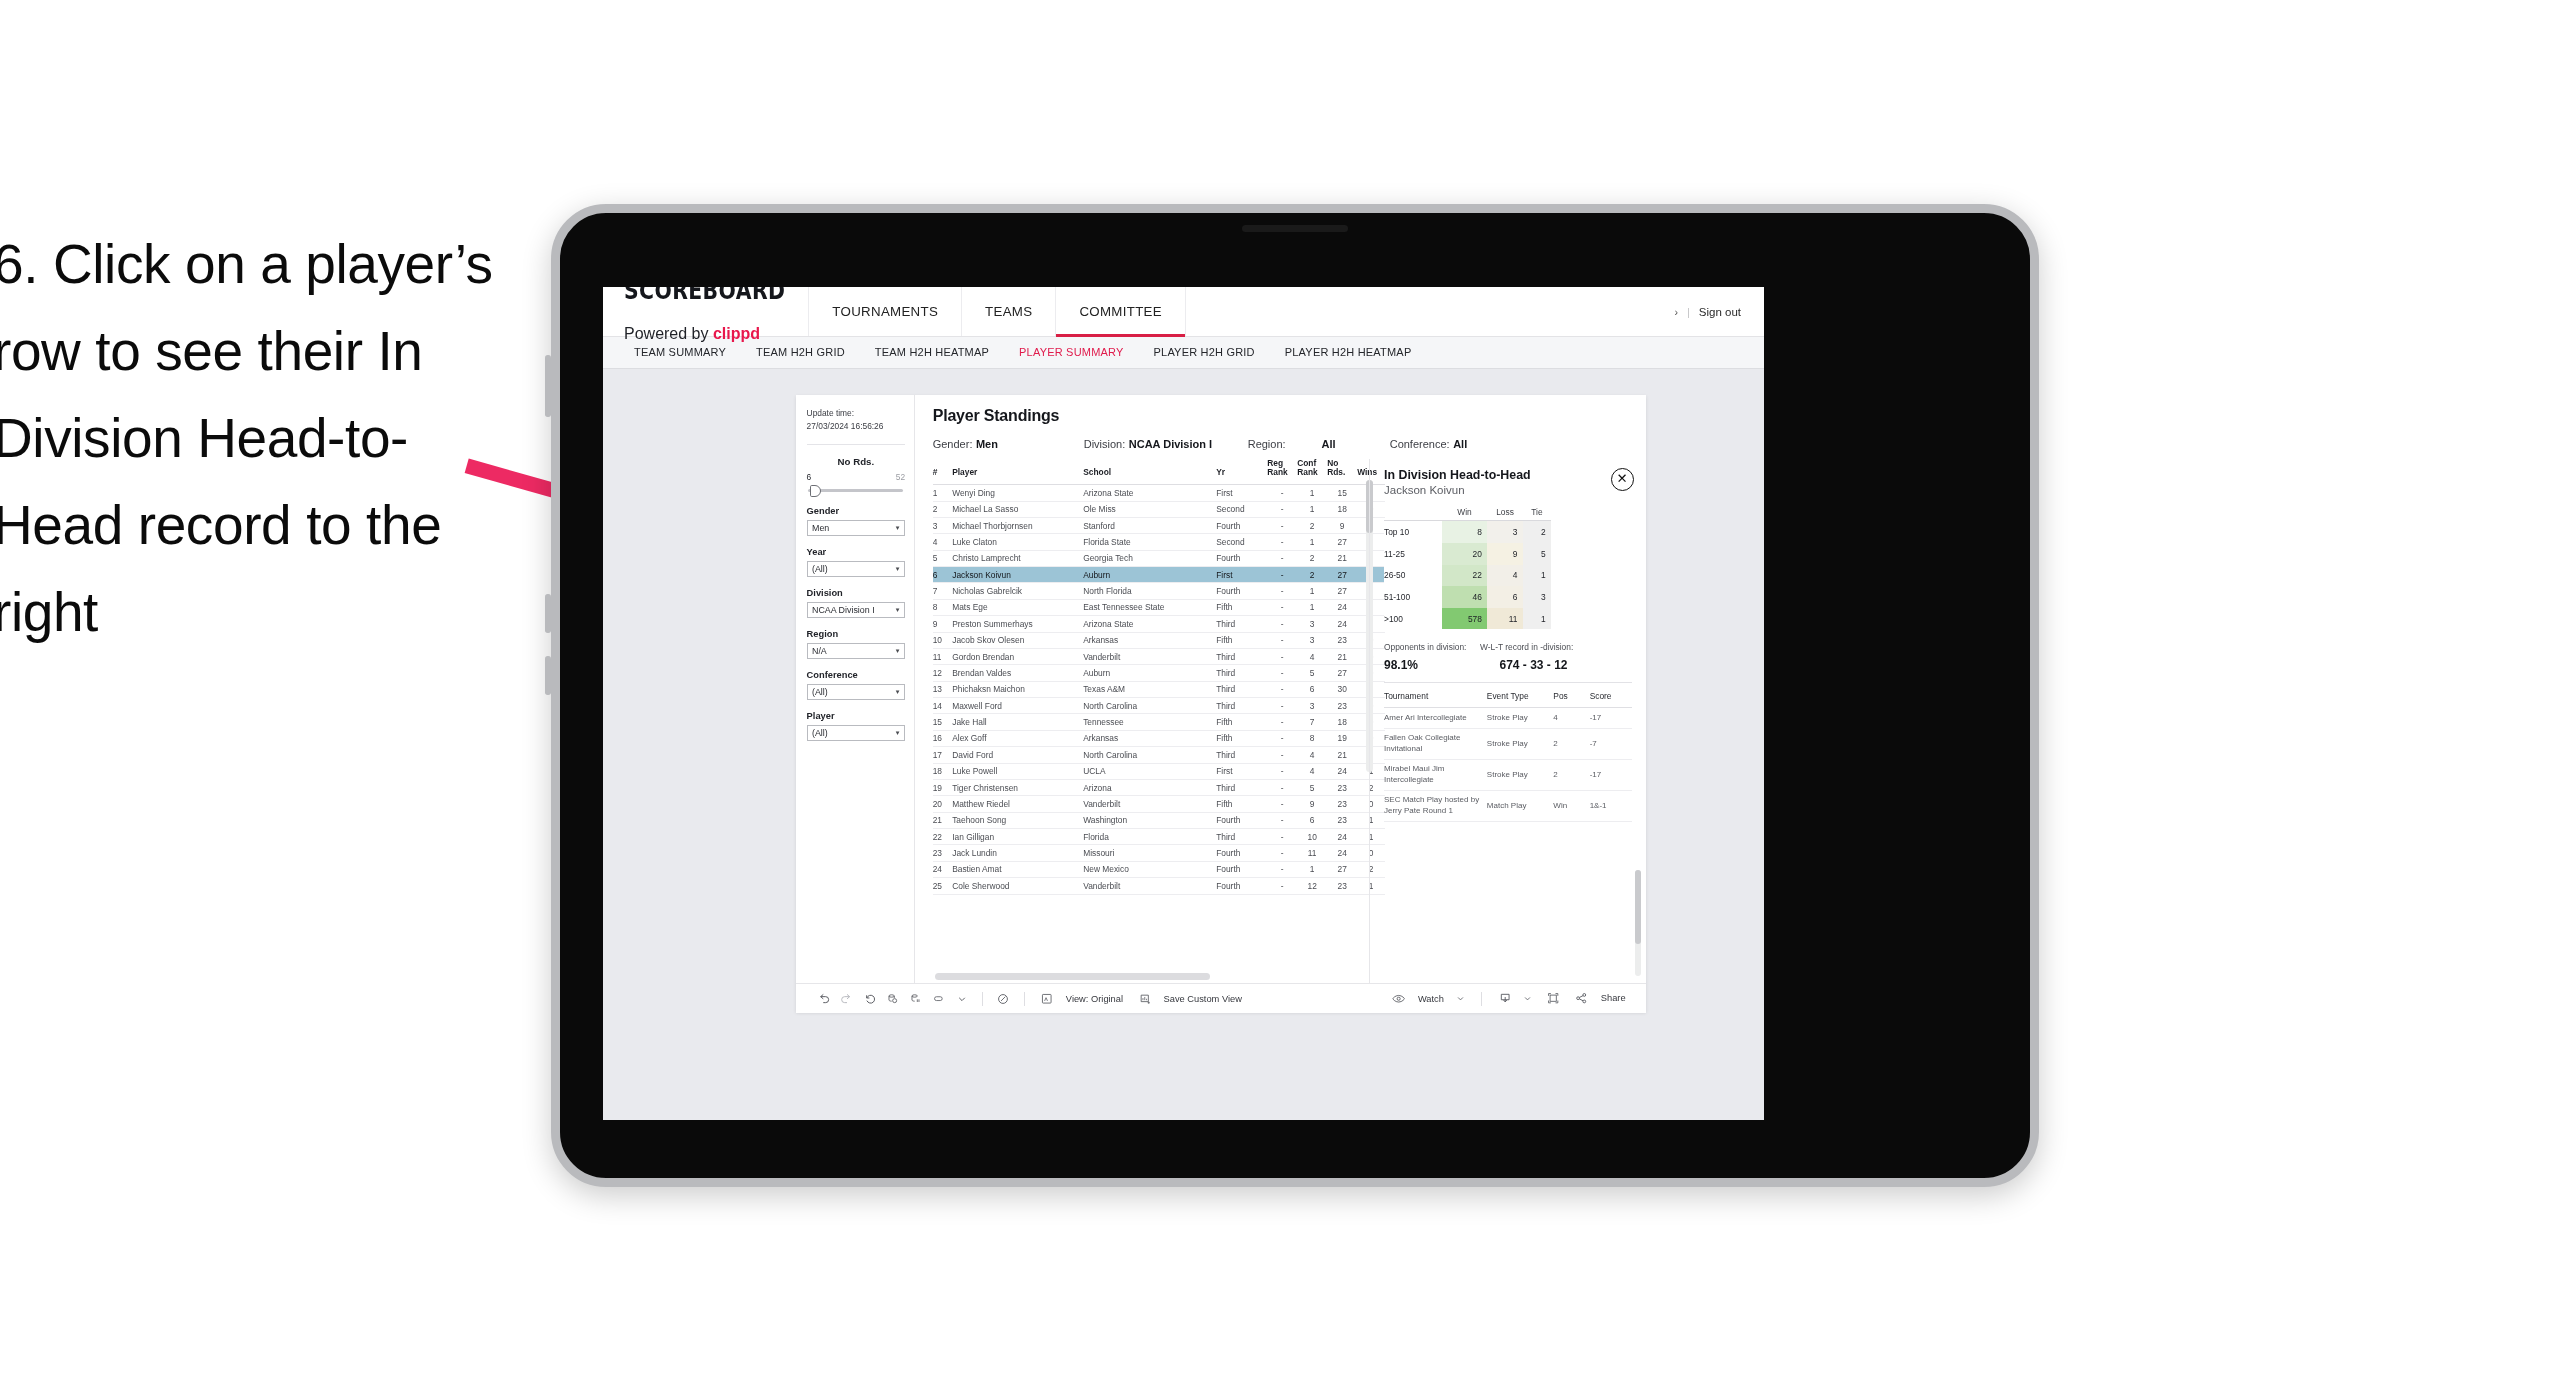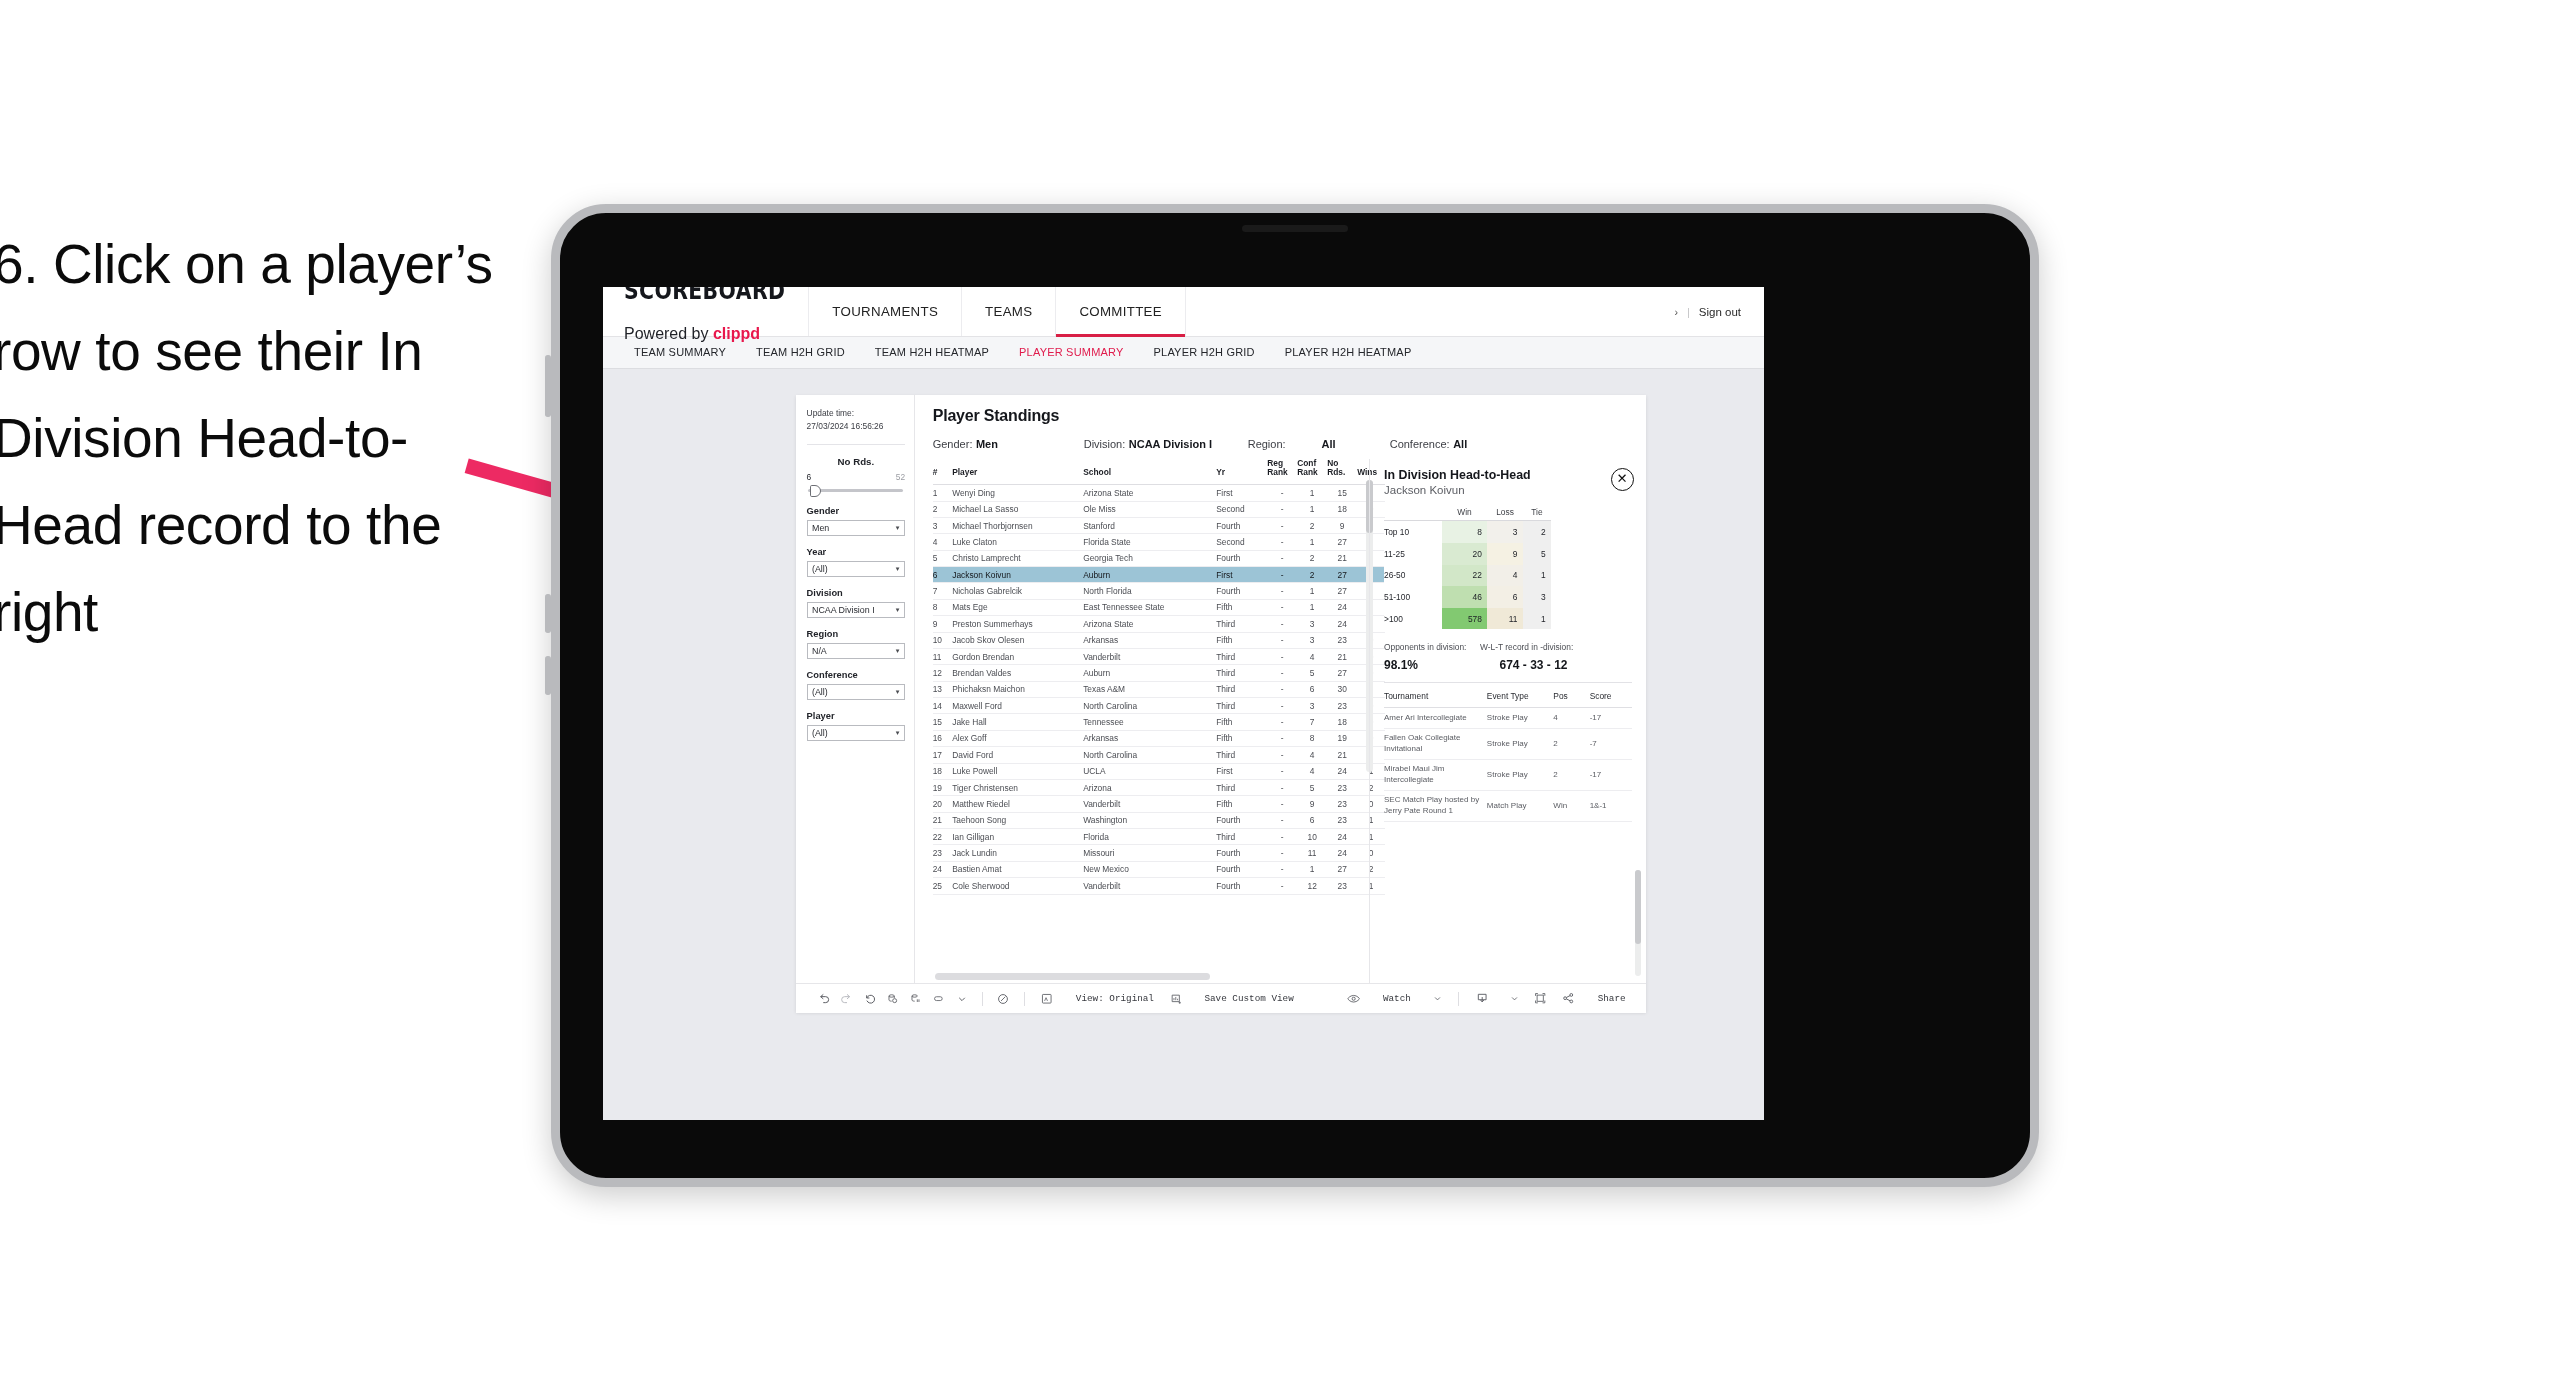--- a/index.html
+++ b/index.html
@@ -262,22 +262,22 @@
     height: 30px; border-top: 0.9px solid #e6e6e9; background: #fff;
     display: flex; align-items: center; padding: 0 12.4px 0 16px;
     gap: 0; font-size: 9.3px; color: #3e4046;
   }
   .tb-ico {
     width: 23px; height: 19.5px; display:flex; align-items:center; justify-content:center;
     color: #5b5d63; cursor: pointer;
   }
   .tb-sep { width: 0.9px; height: 14px; background: #dedee2; margin: 0 8.9px; }
   .tb-item {
-    display:flex; align-items:center; gap:23px; padding: 0 8px;
-    cursor:pointer; color:#36383e; white-space: nowrap; font-family: Liberation Mono, monospace;
+    display:flex; align-items:center; gap:13px; padding: 0 8px;
+    cursor:pointer; color:#36383e; white-space: nowrap;
   }
   .tb-spacer { flex: 1; }
   svg { display: block; }
 </style>
 </head>
 <body>
 
 <div id="stage">
 
   <div class="instruction">6. Click on a player’s row to see their In Division Head-to-Head record to the right</div>

